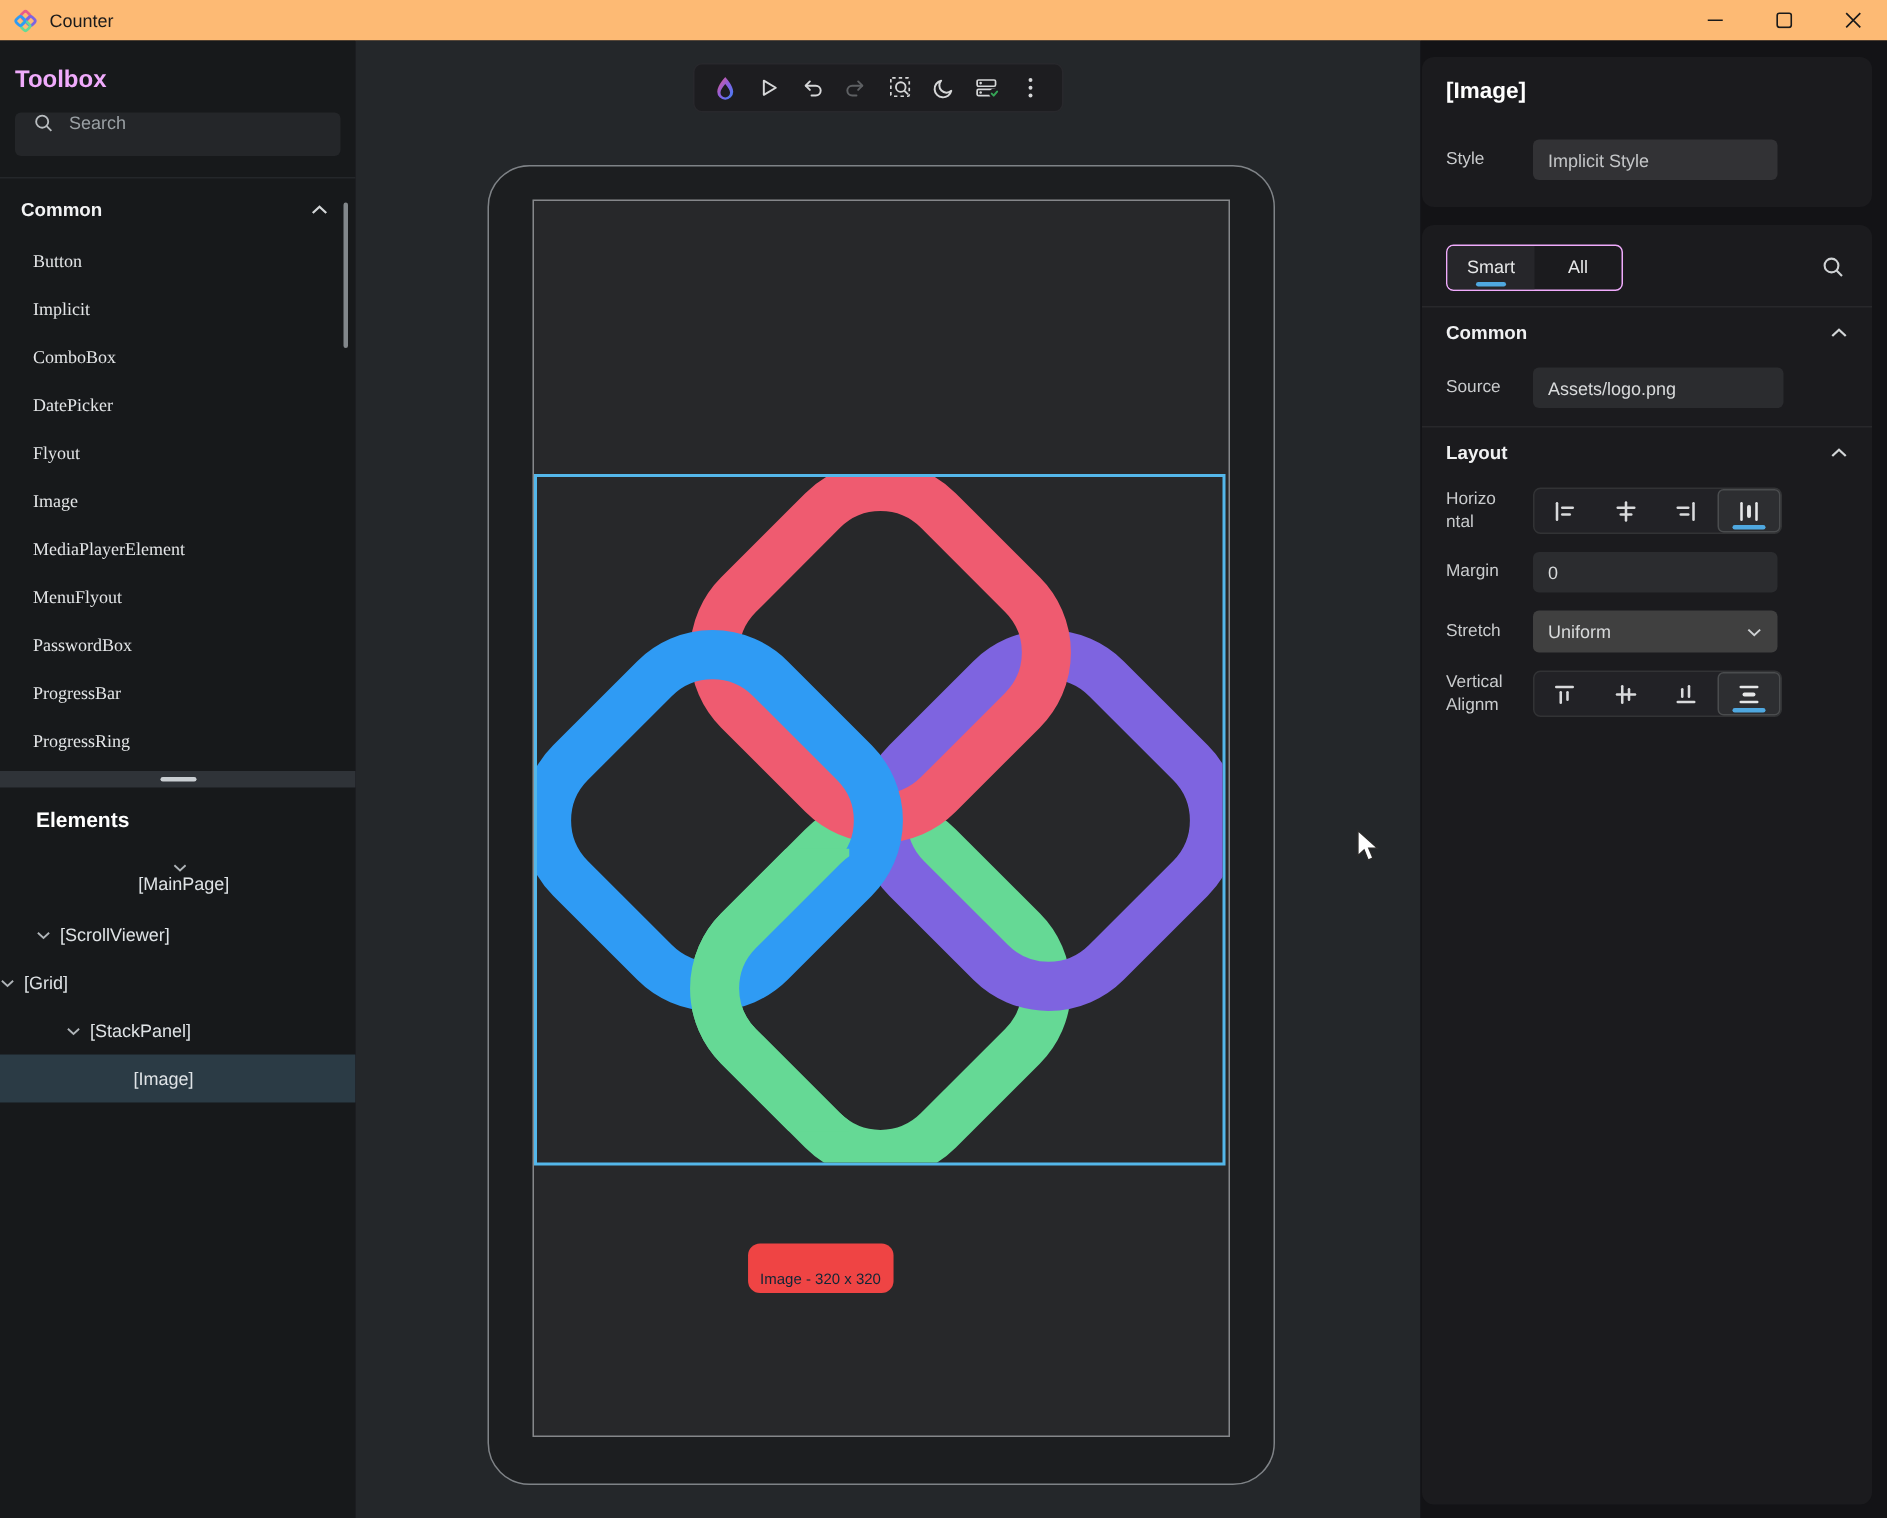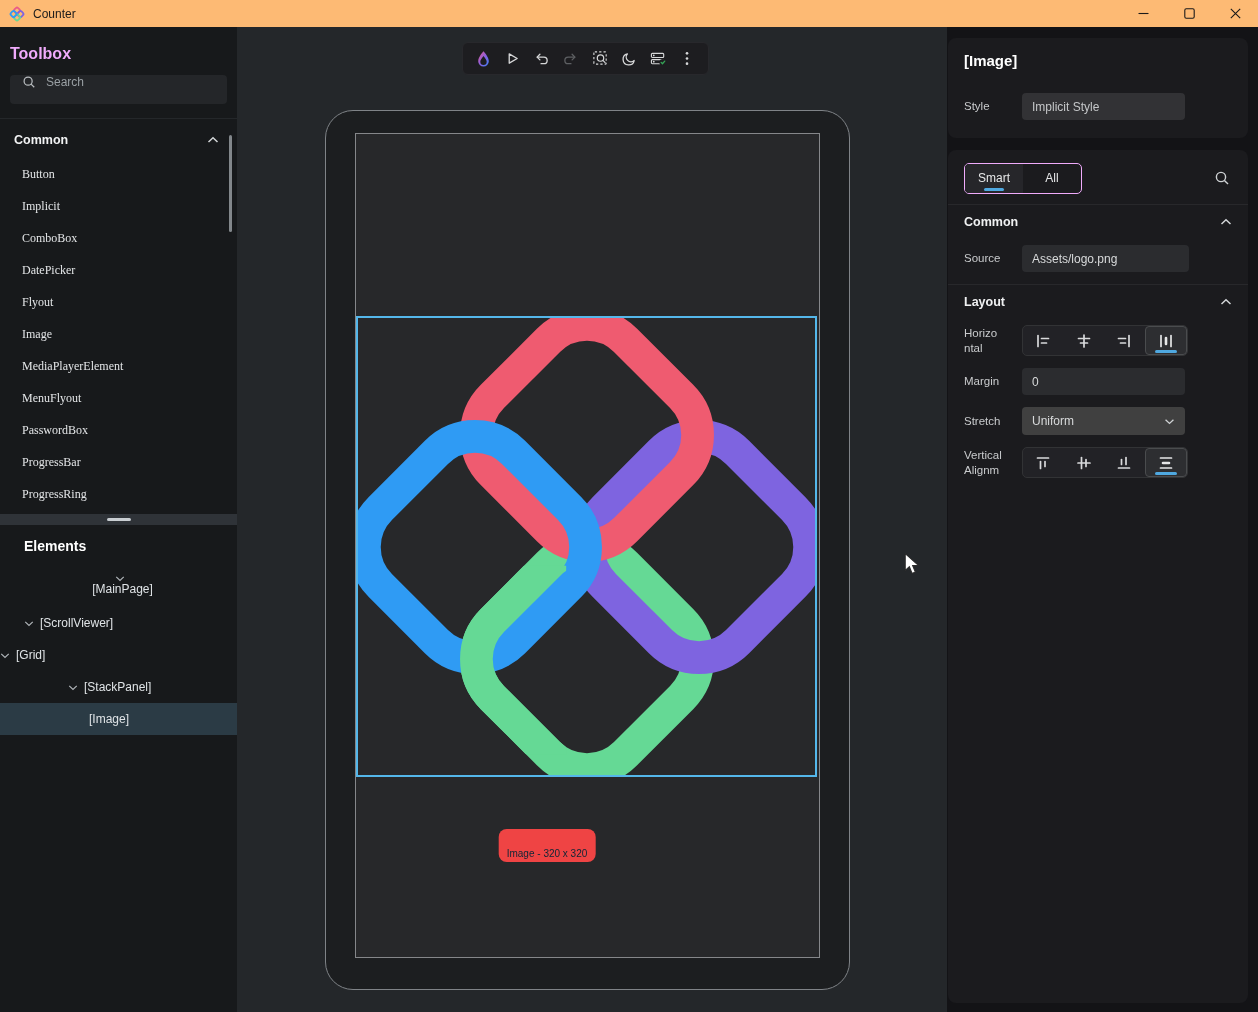--- a/index.html
+++ b/index.html
@@ -35,21 +35,21 @@
                   border-radius:2px; }
   .splitter { position:absolute; left:0; top:487px; width:237px; height:11px; background:#2f3338;
               display:flex; align-items:center; justify-content:center; }
   .splitter .grip { width:24px; height:3px; background:#c9ced2; border-radius:2px; }
   .elements-title { position:absolute; left:24px; top:511px; font-size:14px; font-weight:bold; color:#fff; }
   .tree { position:absolute; left:0; top:548px; width:237px; }
   .tree-row { height:32px; display:flex; align-items:center; font-size:12px; color:#dfe3e6; }
   .tree-row svg { margin-right:6px; flex:none; }
   .tree-row.sel { background:#2b3b45; }
   .d0 { padding-left:8px;flex-direction:column; } .d1 { padding-left:24px; } .d2 { }
-  .d3 { padding-left:68px; } .d4 { padding-left:89px; }
+  .d3 { padding-left:44px; } .d4 { padding-left:89px; }
 
   
   .canvas { position:absolute; left:237px; top:27px; width:710px; height:985px; background:#24272a; }
   .dtoolbar { position:absolute; left:225px; top:15px; width:247px; height:33px; background:#1d1d20;
               border:1px solid #28282c; border-radius:6px; display:flex; align-items:center;
               justify-content:space-around; padding:0 6px; }
   .ticon { width:26px; height:26px; display:flex; align-items:center; justify-content:center; }
   .tablet { position:absolute; left:88px; top:83px; width:525px; height:880px; background:#1c1e20;
             border:1.5px solid #7f8387; border-radius:28px; }
   .screen { position:absolute; left:118px; top:106px; width:465px; height:825px; background:#27282a;

